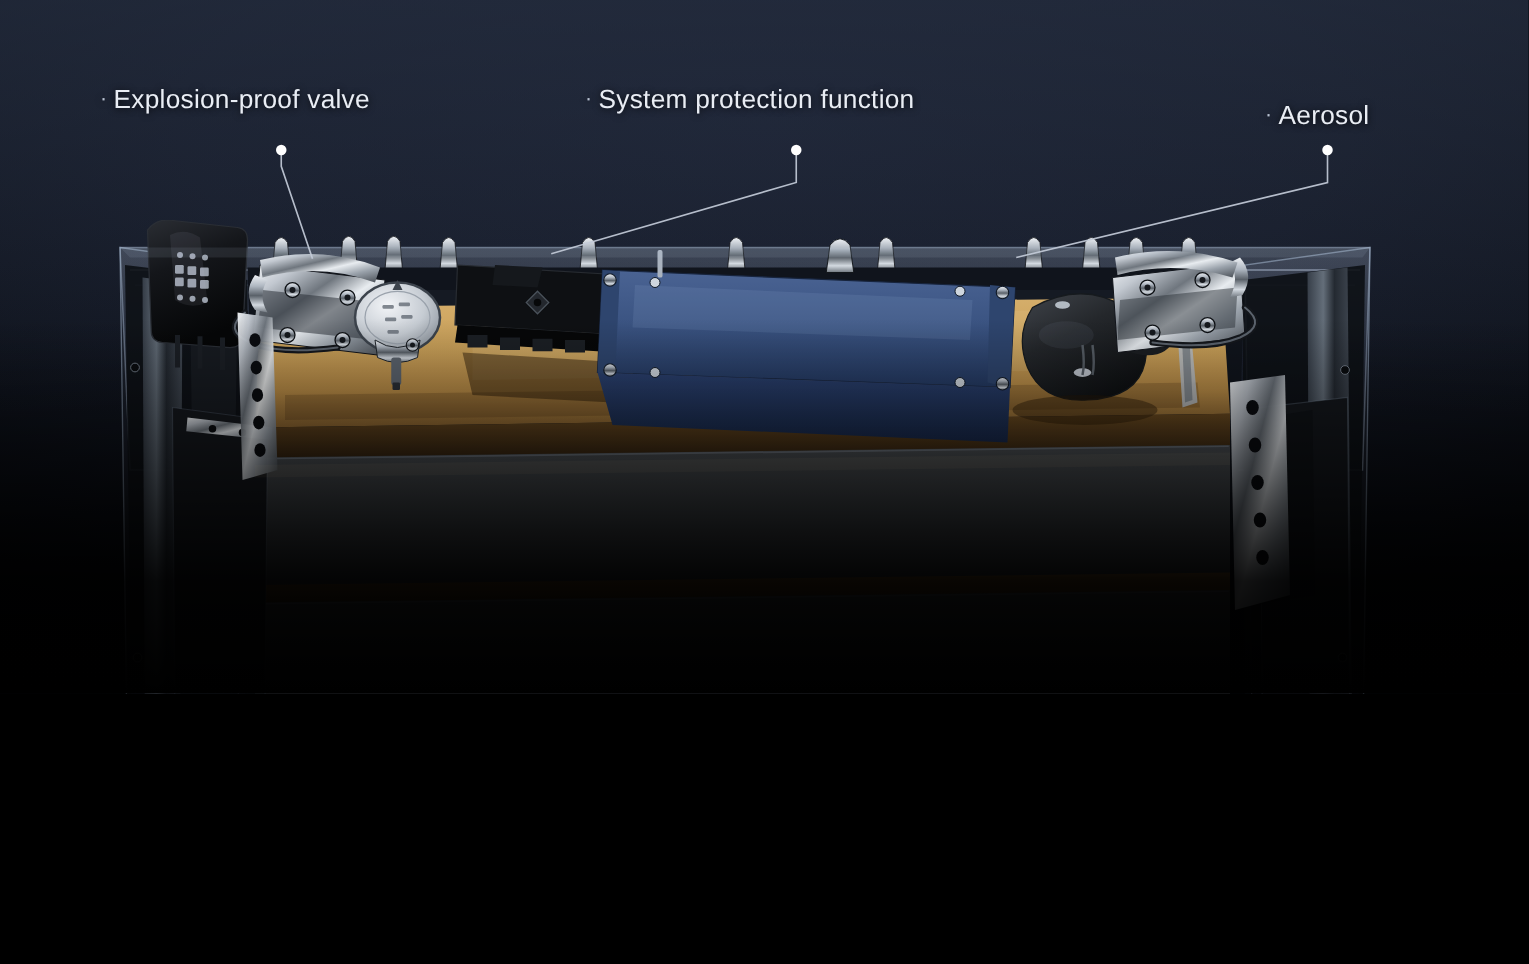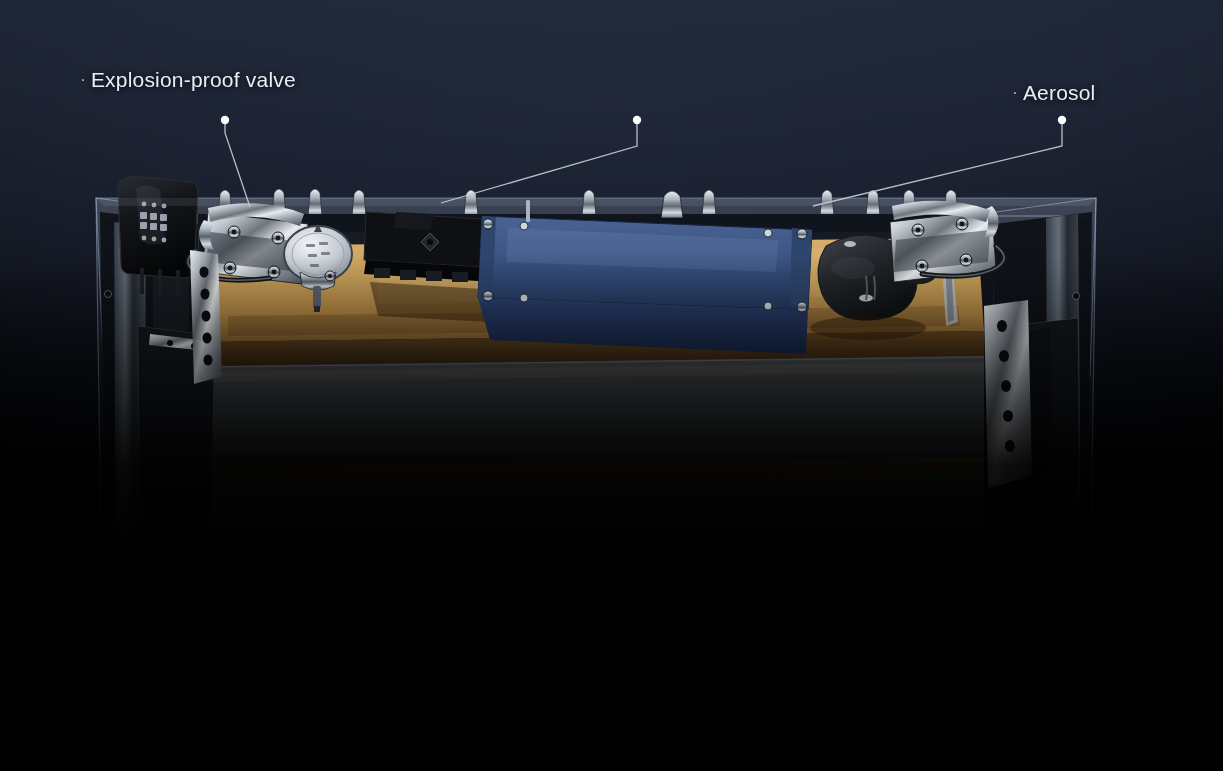--- a/index.html
+++ b/index.html
@@ -448,20 +448,23 @@
       <circle cx="225" cy="120" r="4.2"></circle>
       <circle cx="637" cy="120" r="4.2"></circle>
       <circle cx="1062" cy="120" r="4.2"></circle>
     </g>
   </svg>
 
   <div class="label" style="left:80px; top:68px;">
     <span class="dotmark">·</span><span>Explosion-proof valve</span>
   </div>
 
+  <div class="label" style="left:468px; top:68px;">
+    <span class="dotmark">·</span><span>System protection function</span>
+  </div>
 
   <div class="label" style="left:1012px; top:68px;margin-top:13px;">
     <span class="dotmark">·</span><span>Aerosol</span>
   </div>
 
   <div class="label" style="left:205px; top:663px;">
     <span class="dotmark">·</span><span>V0 level anti-fire material</span>
   </div>
 
   <div class="label" style="left:705px; top:660px;">

